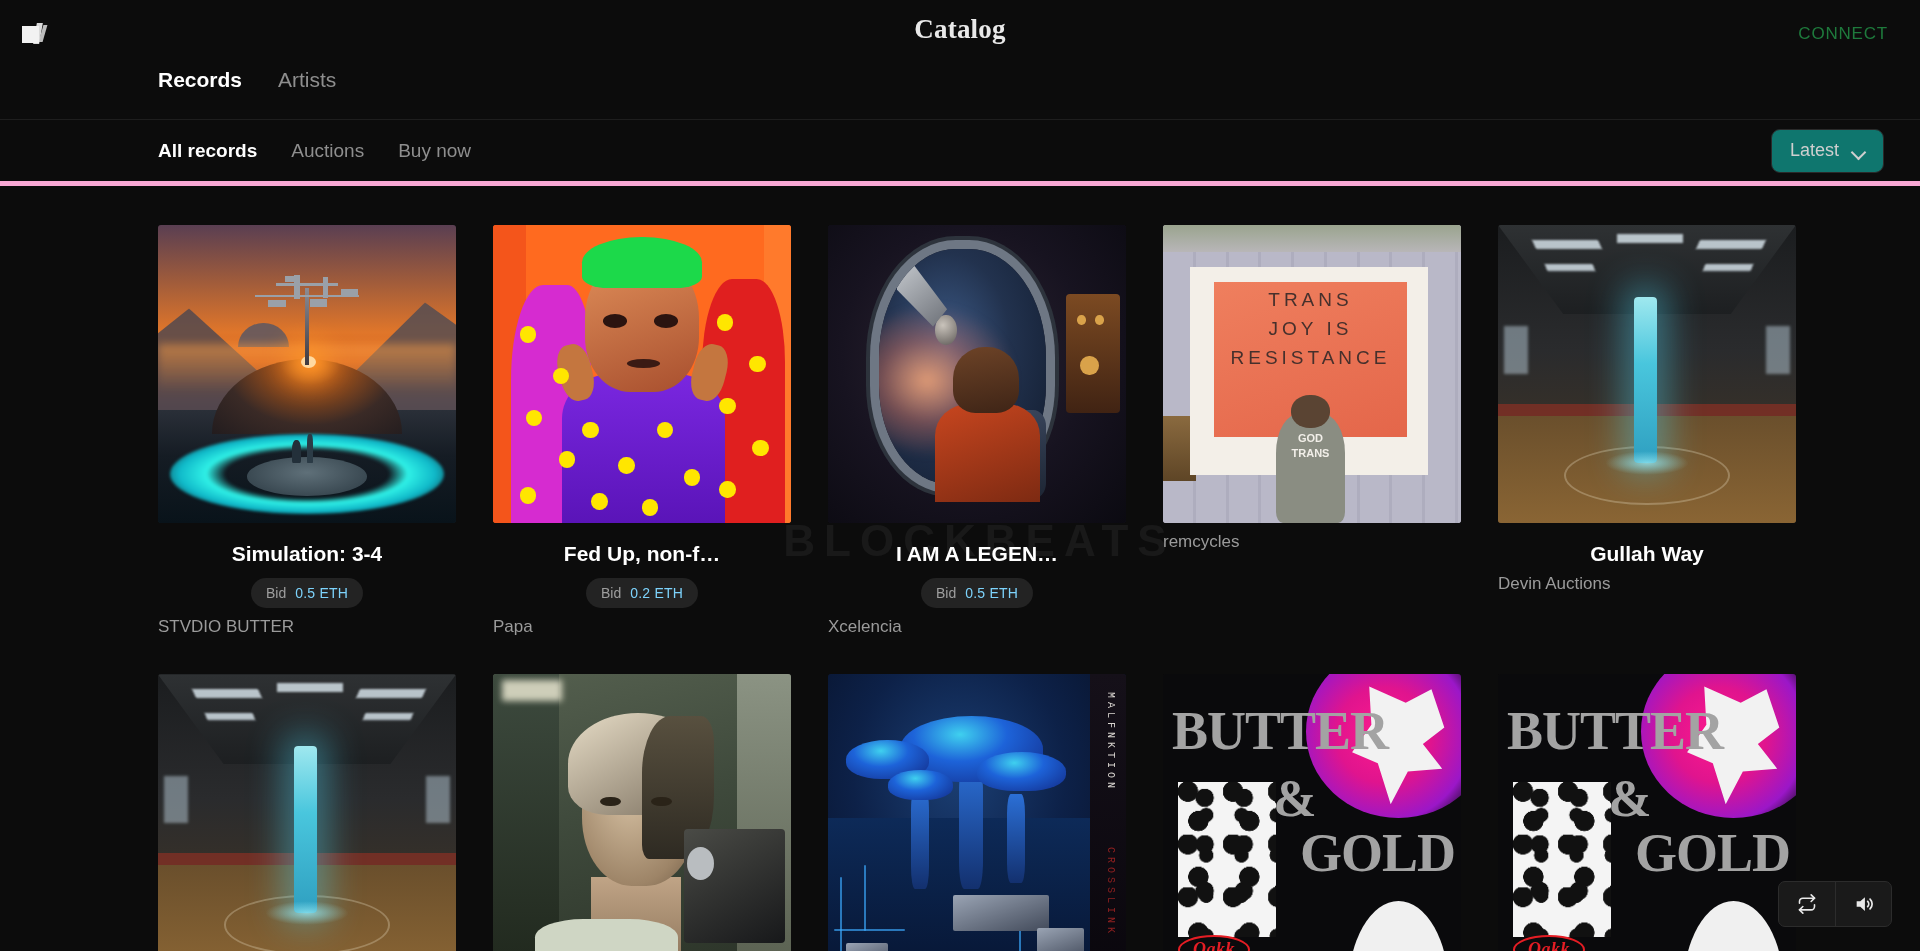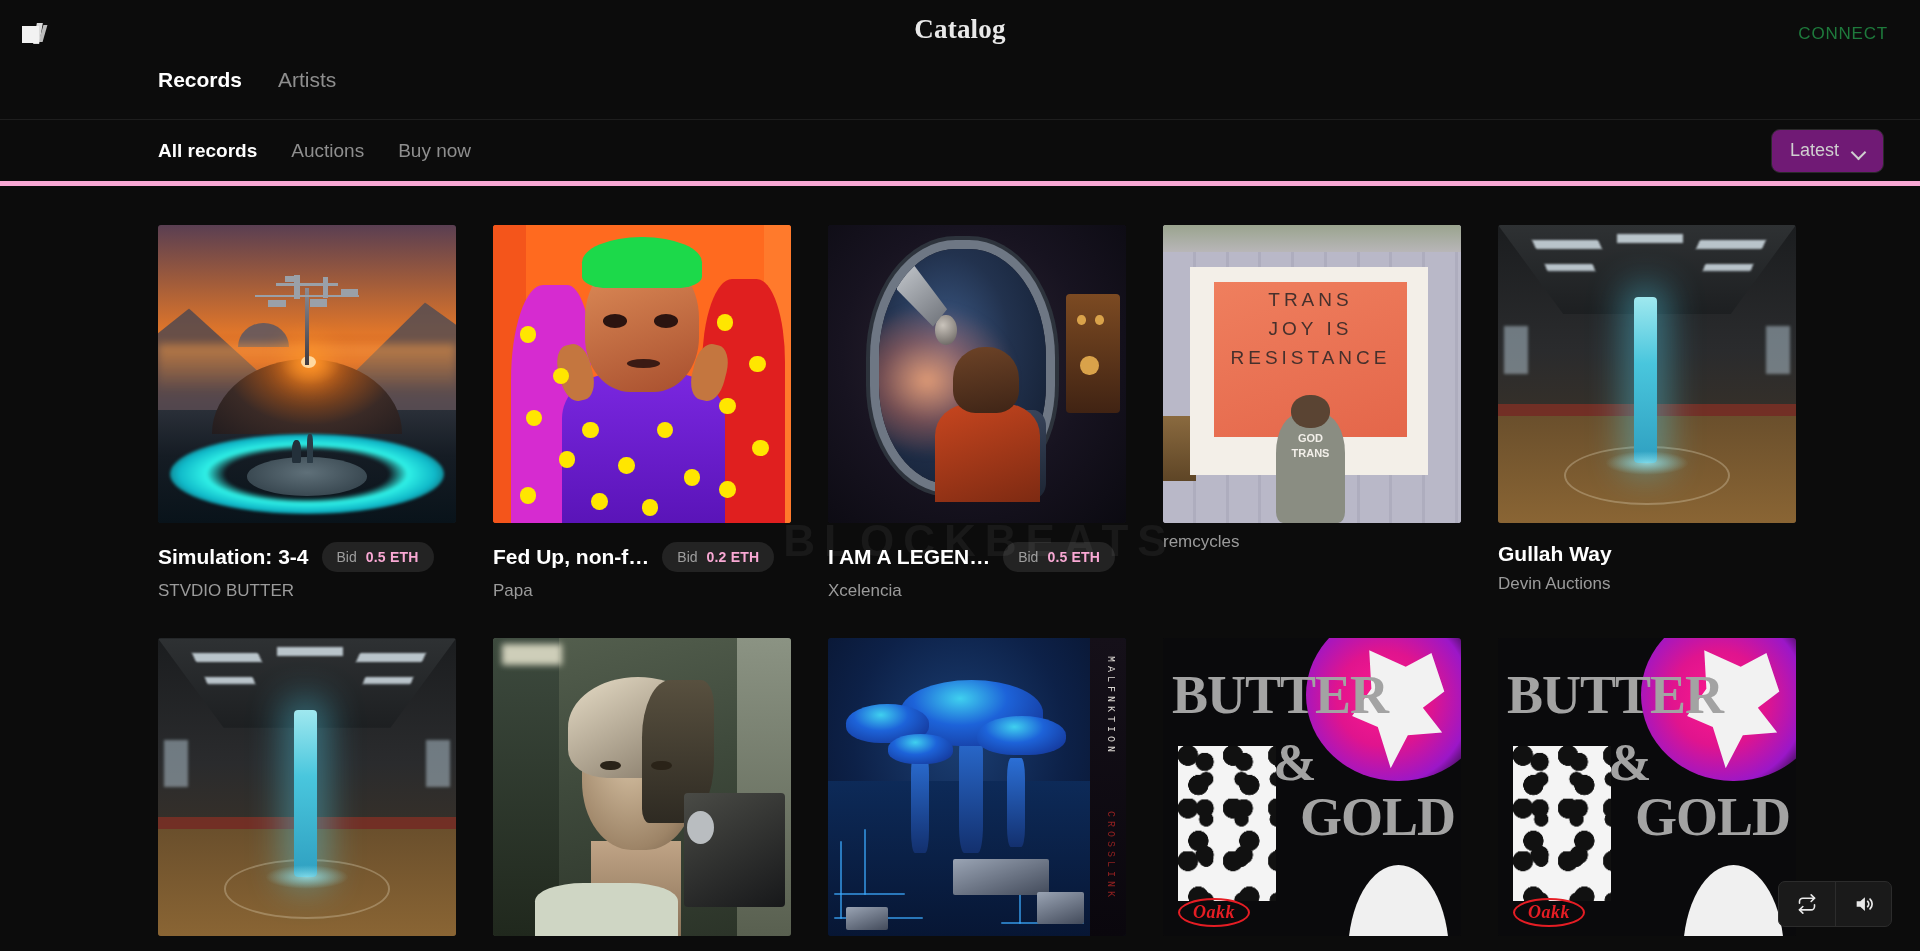--- a/index.html
+++ b/index.html
@@ -85,21 +85,21 @@
   .filters { display: flex; gap: 34px; align-items: center; }
   .filter {
     font-size: 19px; color: #8e8e8e; cursor: pointer;
     background: none; border: none;
     font-family: "Liberation Sans", sans-serif; padding: 0;
   }
   .filter.active { color: #ffffff; font-weight: 700; }
   .sort {
     margin-left: auto;
     display: flex; align-items: center; gap: 14px;
-    background: #701a75; border: 1px solid #2a2a2a;
+    background: #0f766e; border: 1px solid #2a2a2a;
     border-radius: 9px;
     height: 44px; padding: 0 18px;
     color: #cfcfcf; font-size: 18px; cursor: pointer;
     font-family: "Liberation Sans", sans-serif;
   }
   .chev { width: 12px; height: 7px; position: relative; display:inline-block; }
   .chev::before {
     content: ""; position: absolute; left: 0; top: 0;
     width: 9px; height: 9px;
     border-right: 2px solid #cfcfcf; border-bottom: 2px solid #cfcfcf;
@@ -115,33 +115,34 @@
   }
   .card { width: 298px; }
   .art {
     width: 298px; height: 298px;
     border-radius: 3px; overflow: hidden;
     position: relative; background: #141414;
   }
   .meta-row {
     display: flex; align-items: center; gap: 13px;
     margin-top: 19px;
+    flex-direction: column;
   }
   .card-title {
     font-size: 21px; font-weight: 700; color: #ffffff;
     white-space: nowrap; overflow: hidden; text-overflow: ellipsis;
     max-width: 175px; line-height: 1.1;
   }
   .badge {
     display: inline-flex; align-items: baseline; gap: 9px;
     background: #232323; border-radius: 999px;
     padding: 7px 15px; flex: 0 0 auto;
   }
   .badge-kind { font-size: 14px; color: #9e9e9e; }
-  .badge-price { font-size: 14px; color: #f9a8d4; font-weight: 700; letter-spacing: .2px; }
+  .badge-price { font-size: 14px; color: #7dd3fc; font-weight: 400; letter-spacing: .2px; }
   .card-artist {
     margin-top: 9px; font-size: 17px; color: #9b9b9b; line-height: 1.2;
   }
 
   
   .watermark {
     position: absolute; left: 0; right: 0; top: 516px;
     text-align: center;
     font-size: 44px; font-weight: 700; letter-spacing: 9px;
     color: rgba(255,255,255,0.055);

